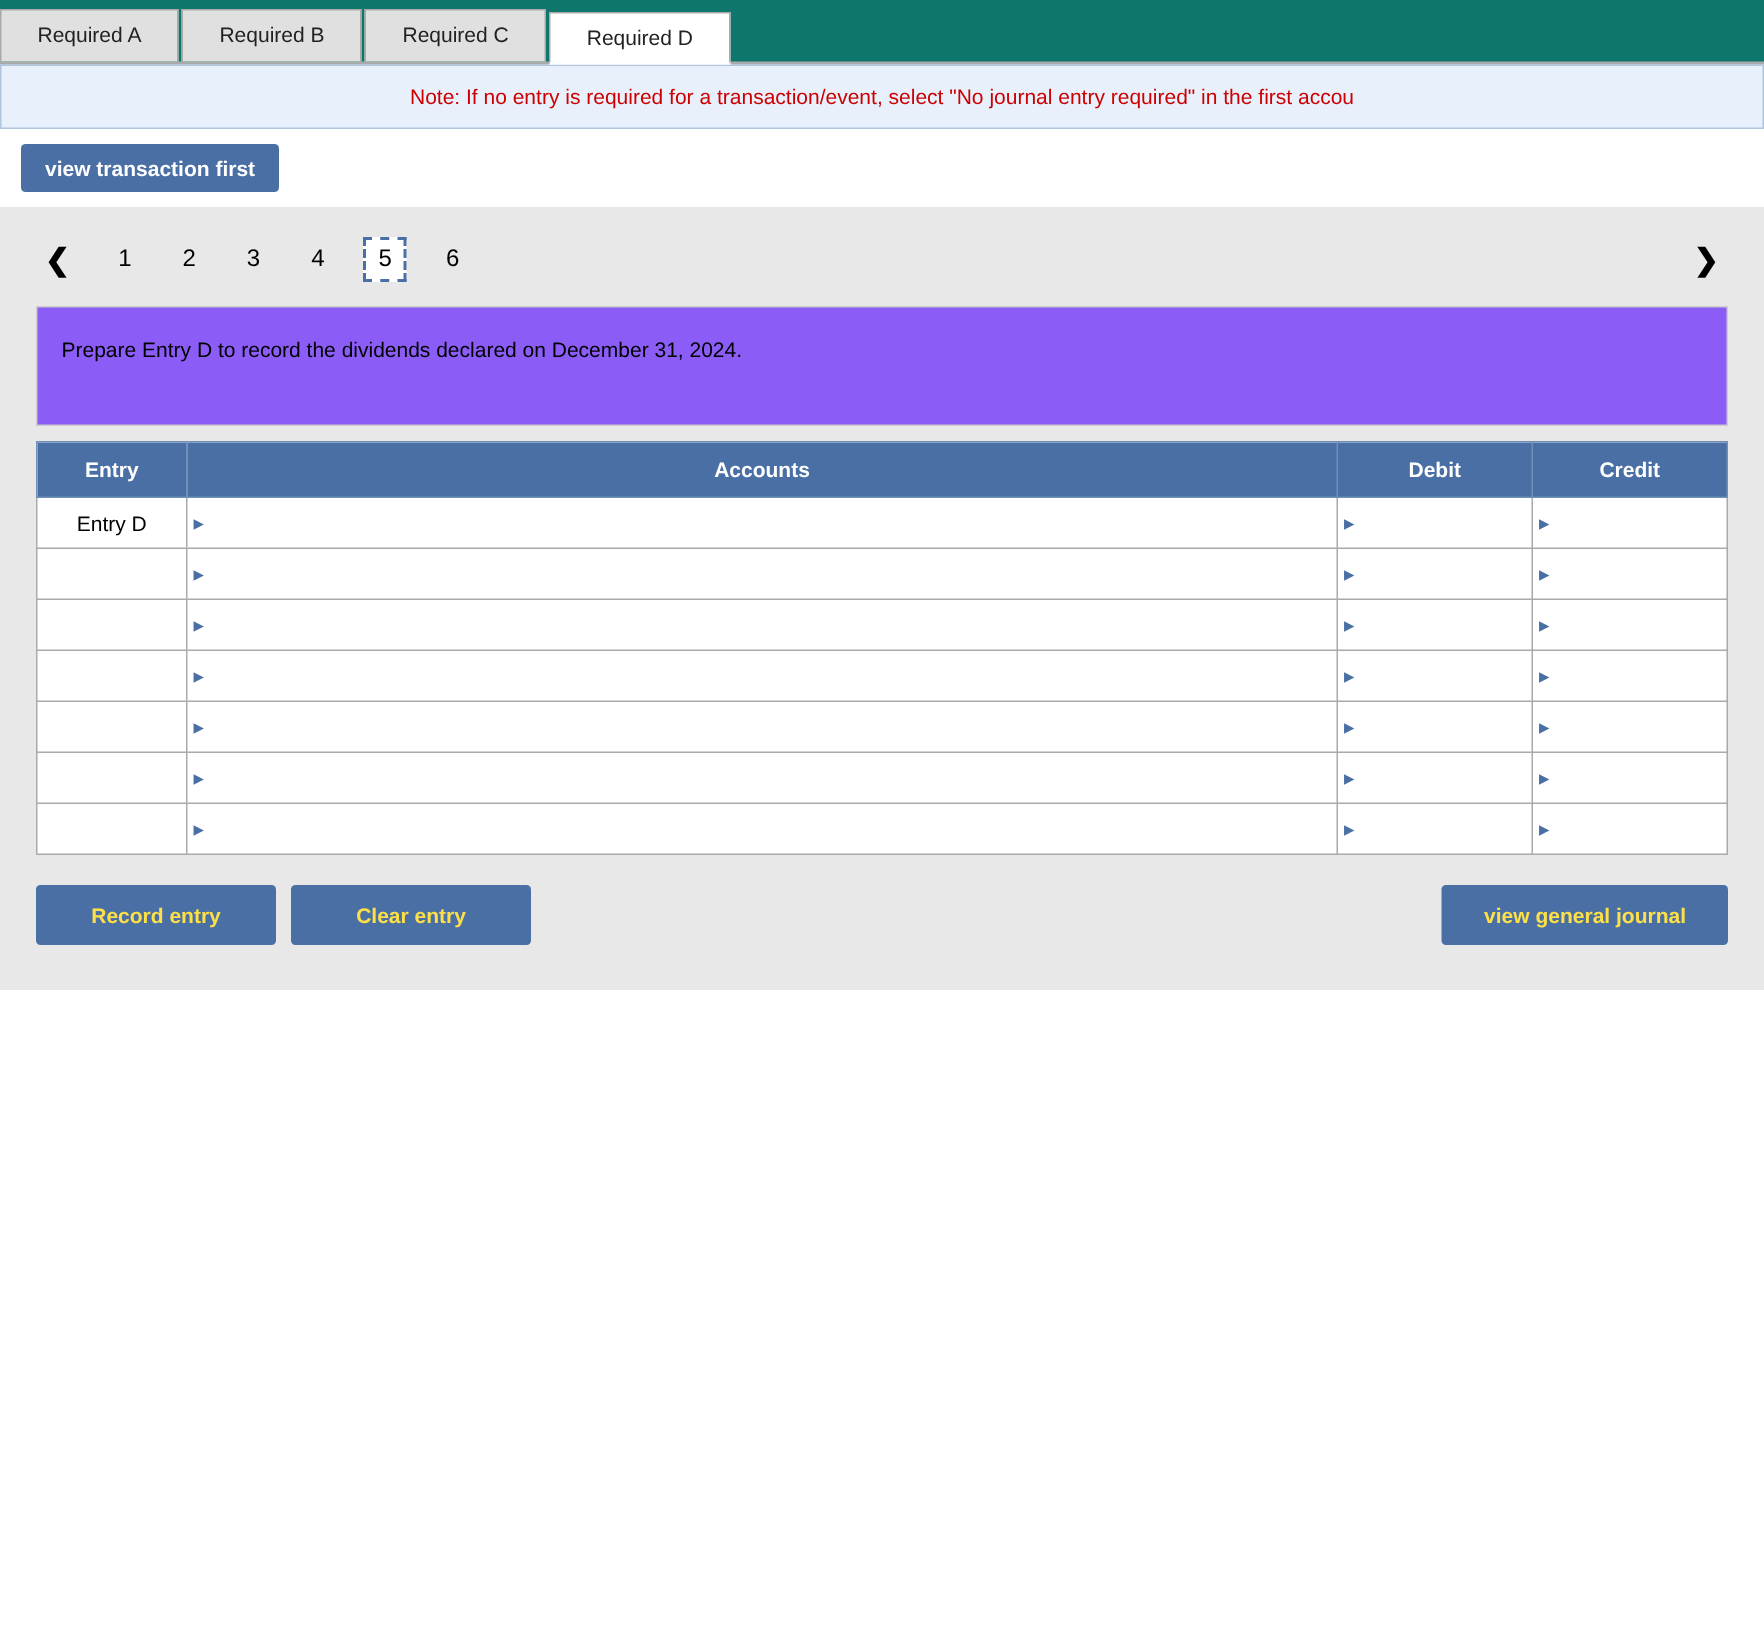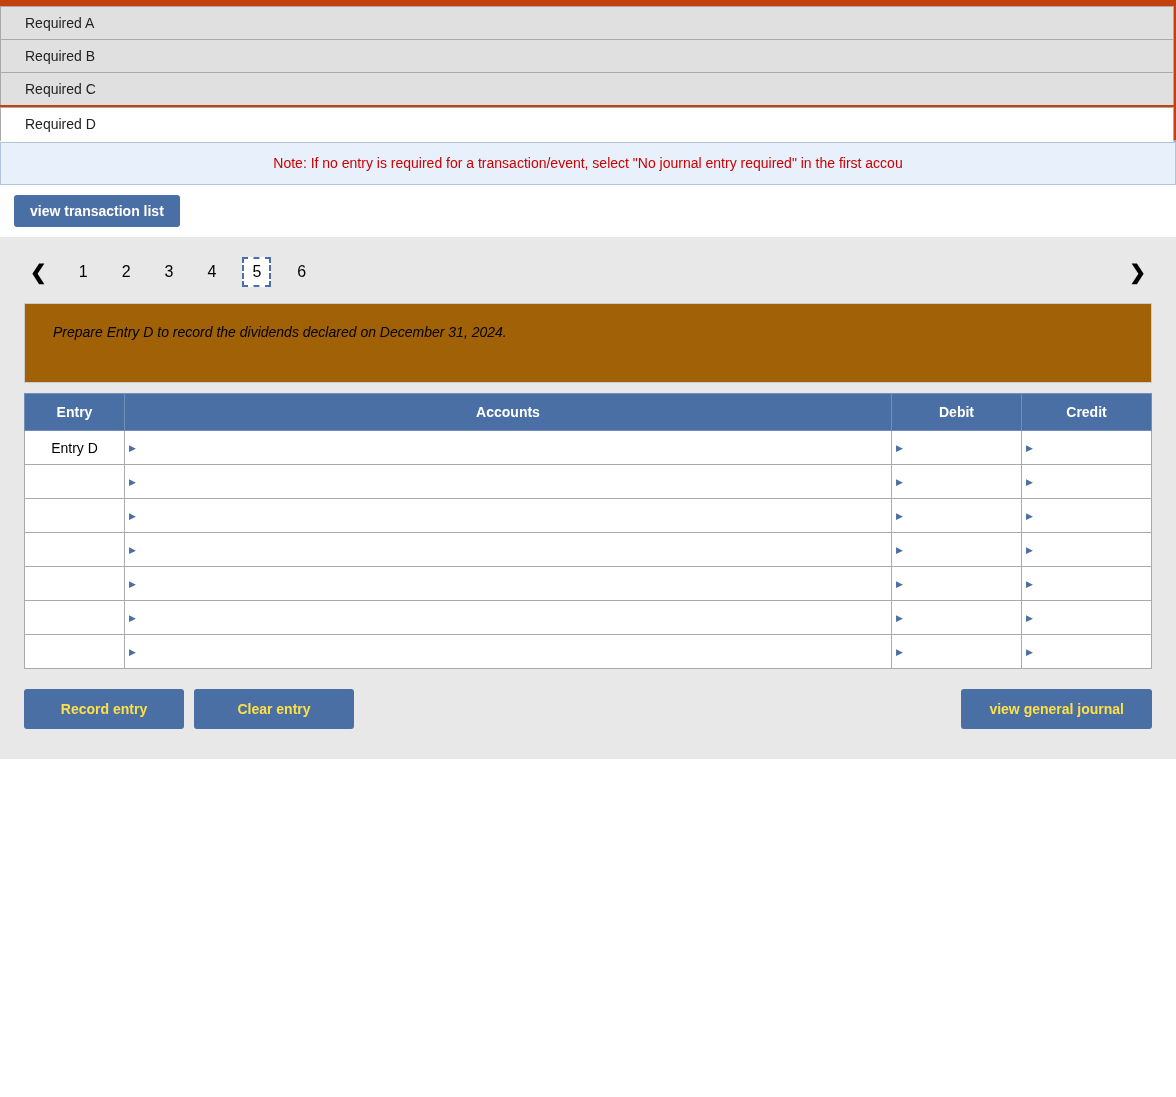--- a/index.html
+++ b/index.html
@@ -8,23 +8,22 @@
       font-size: 14px;
       background: #fff;
       color: #000;
       width: 1176px;
     }
 
     
     .tabs-bar {
       display: flex;
       border-bottom: 2px solid #aaa;
-      background: #c2410c;
+      background: #0f766e;
       padding-top: 6px;
-      flex-direction: column;
     }
     .tab {
       padding: 8px 24px;
       border: 1px solid #aaa;
       border-bottom: none;
       background: #e0e0e0;
       cursor: pointer;
       margin-right: 2px;
       font-size: 14px;
       color: #222;
@@ -104,28 +103,27 @@
       font-size: 16px;
     }
     .page-num.active {
       border: 2px dashed #4a6fa5;
       background: #fff;
       padding: 4px 8px;
     }
 
     
     .entry-description {
-      background: #a16207;
+      background: #8b5cf6;
       border: 1px solid #ccc;
-      padding: 18px 16px 28px 28px;
+      padding: 18px 16px 28px 16px;
       margin-bottom: 10px;
       font-size: 14px;
       line-height: 1.5;
       min-height: 80px;
-      font-style: italic;
     }
 
     
     .note-text {
       color: #c00;
       font-size: 13px;
       margin-bottom: 10px;
     }
 
     
@@ -228,21 +226,21 @@
   <div class="tab">Required B</div>
   <div class="tab">Required C</div>
   <div class="tab active">Required D</div>
 </div>
 
 <div class="instructions-banner">
   <div class="instructions-note">Note: If no entry is required for a transaction/event, select "No journal entry required" in the first accou</div>
 </div>
 
 <div class="txn-list-bar">
-  <button class="btn-blue">view transaction list</button>
+  <button class="btn-blue">view transaction first</button>
 </div>
 
 <div class="worksheet-panel">
 
 
   <div class="pagination">
     <span class="page-arrow">❮</span>
     <span class="page-num">1</span>
     <span class="page-num">2</span>
     <span class="page-num">3</span>

